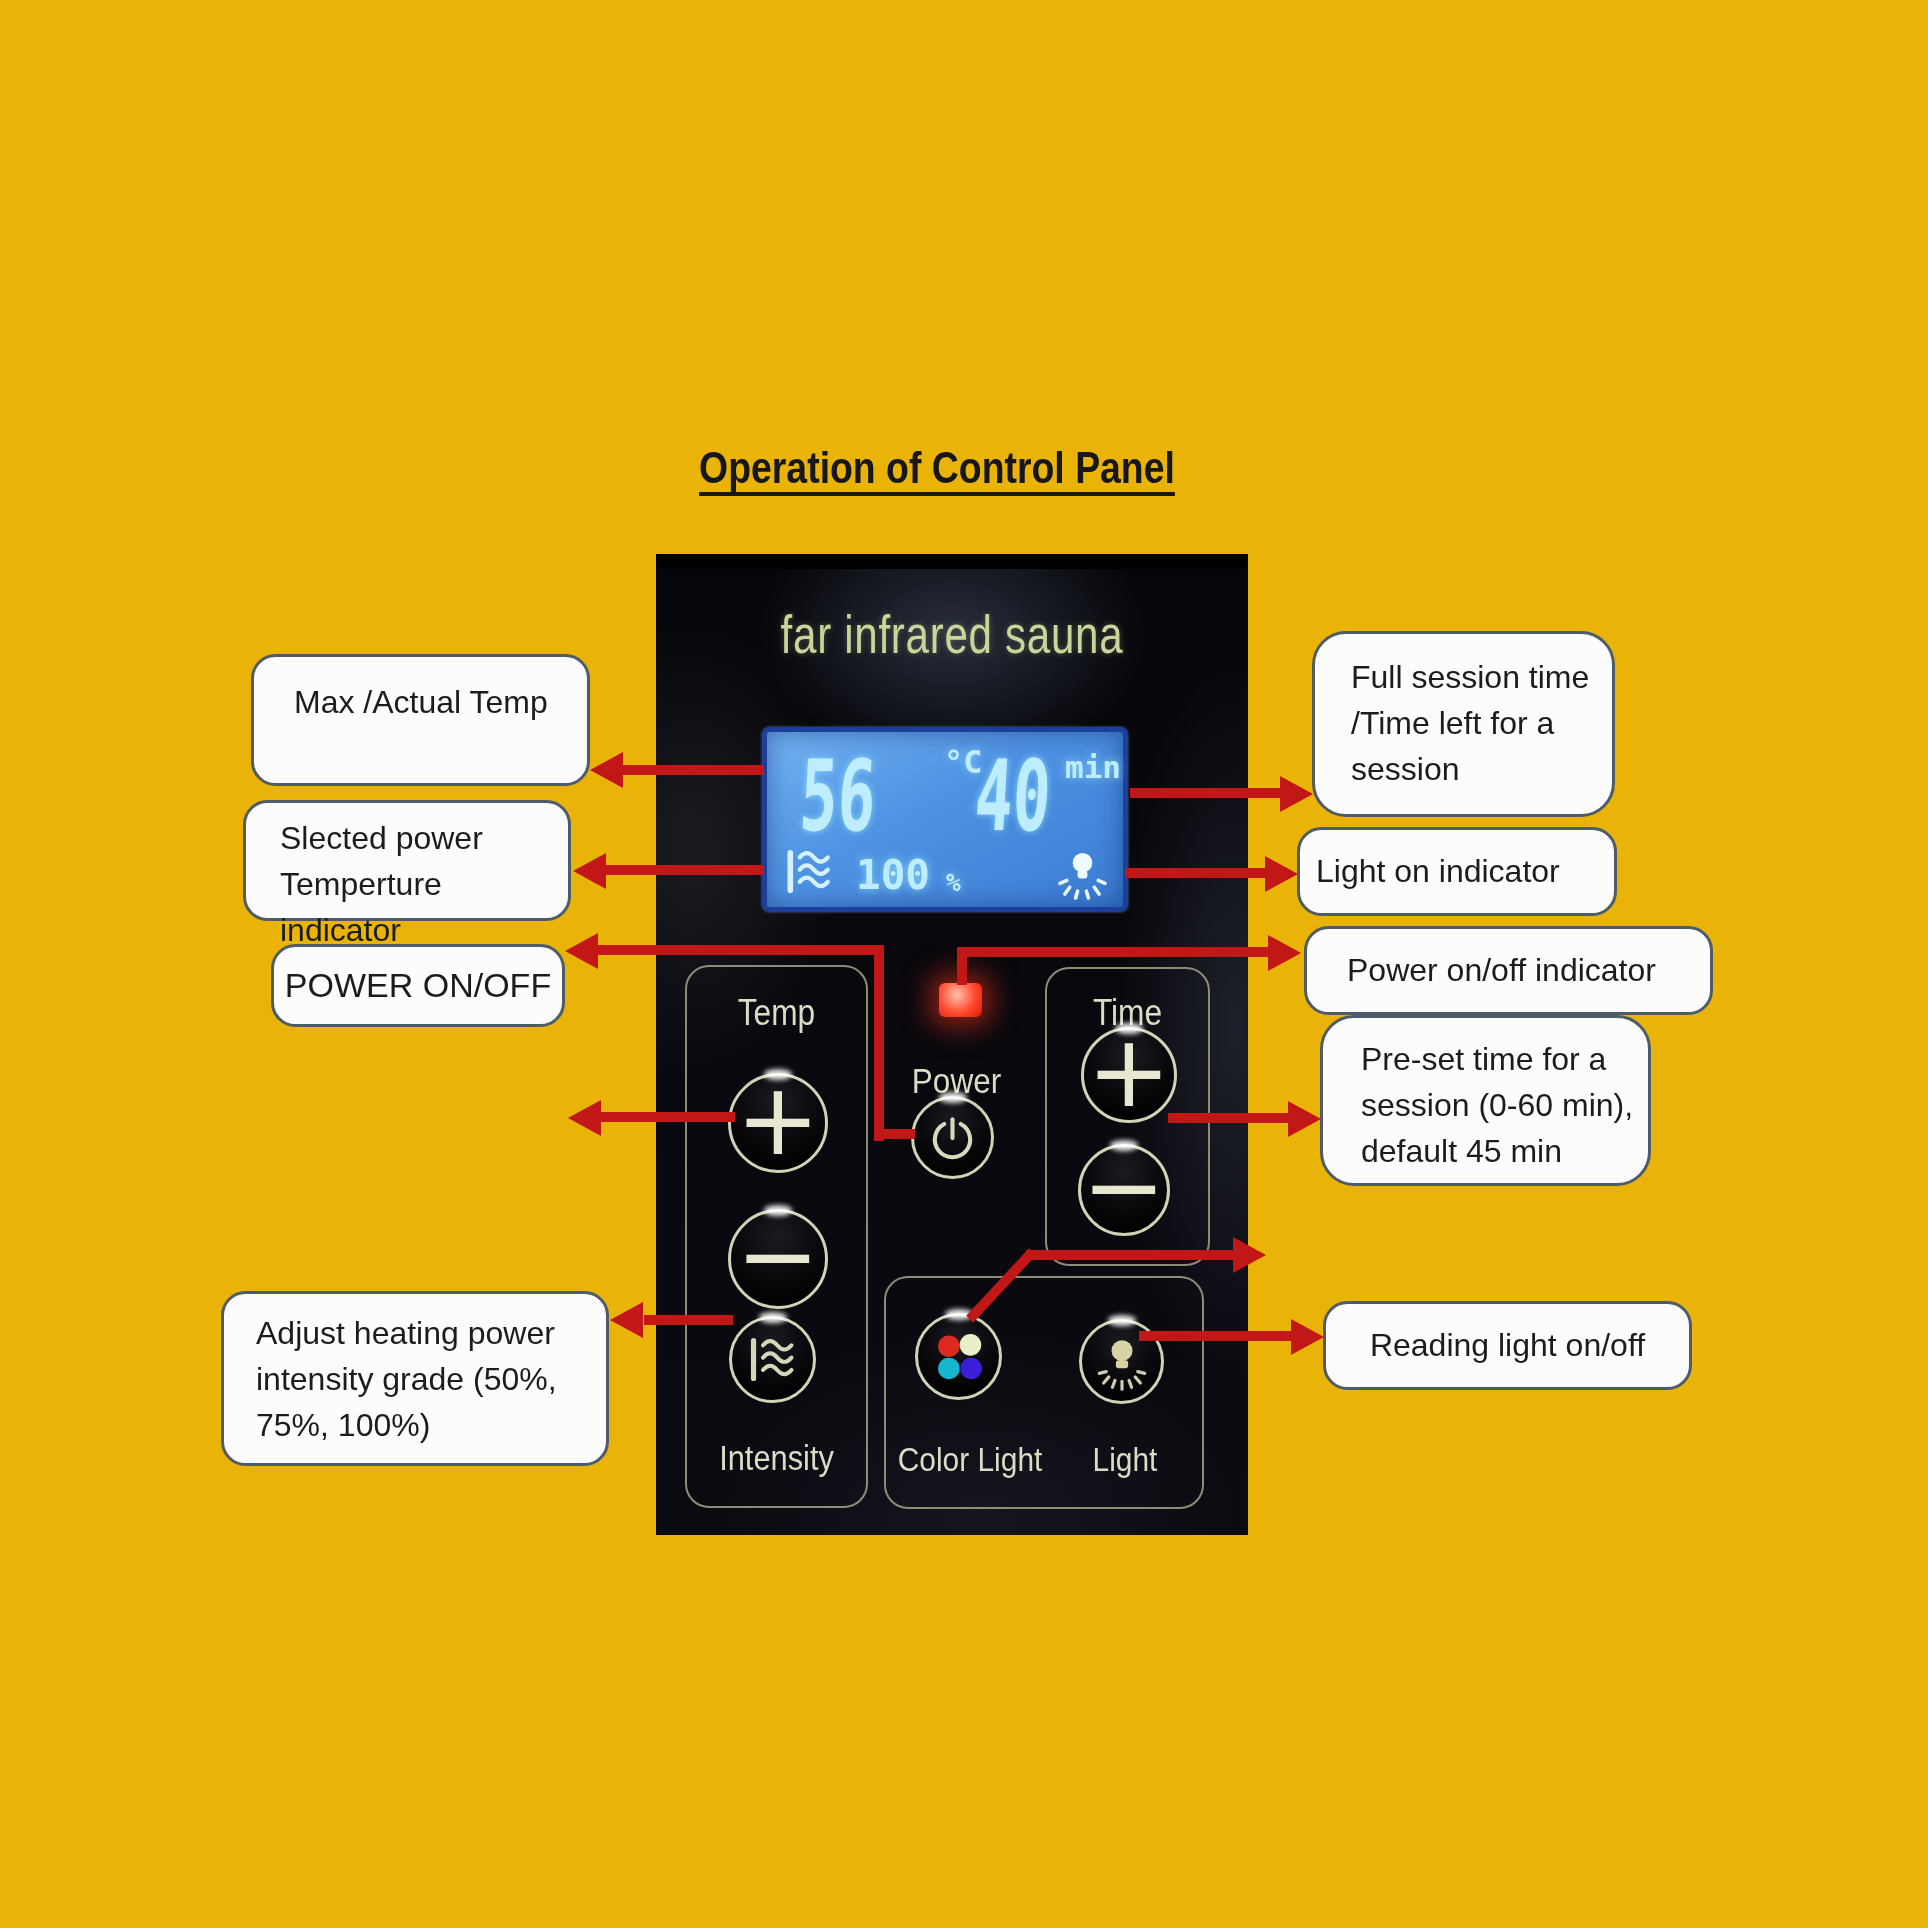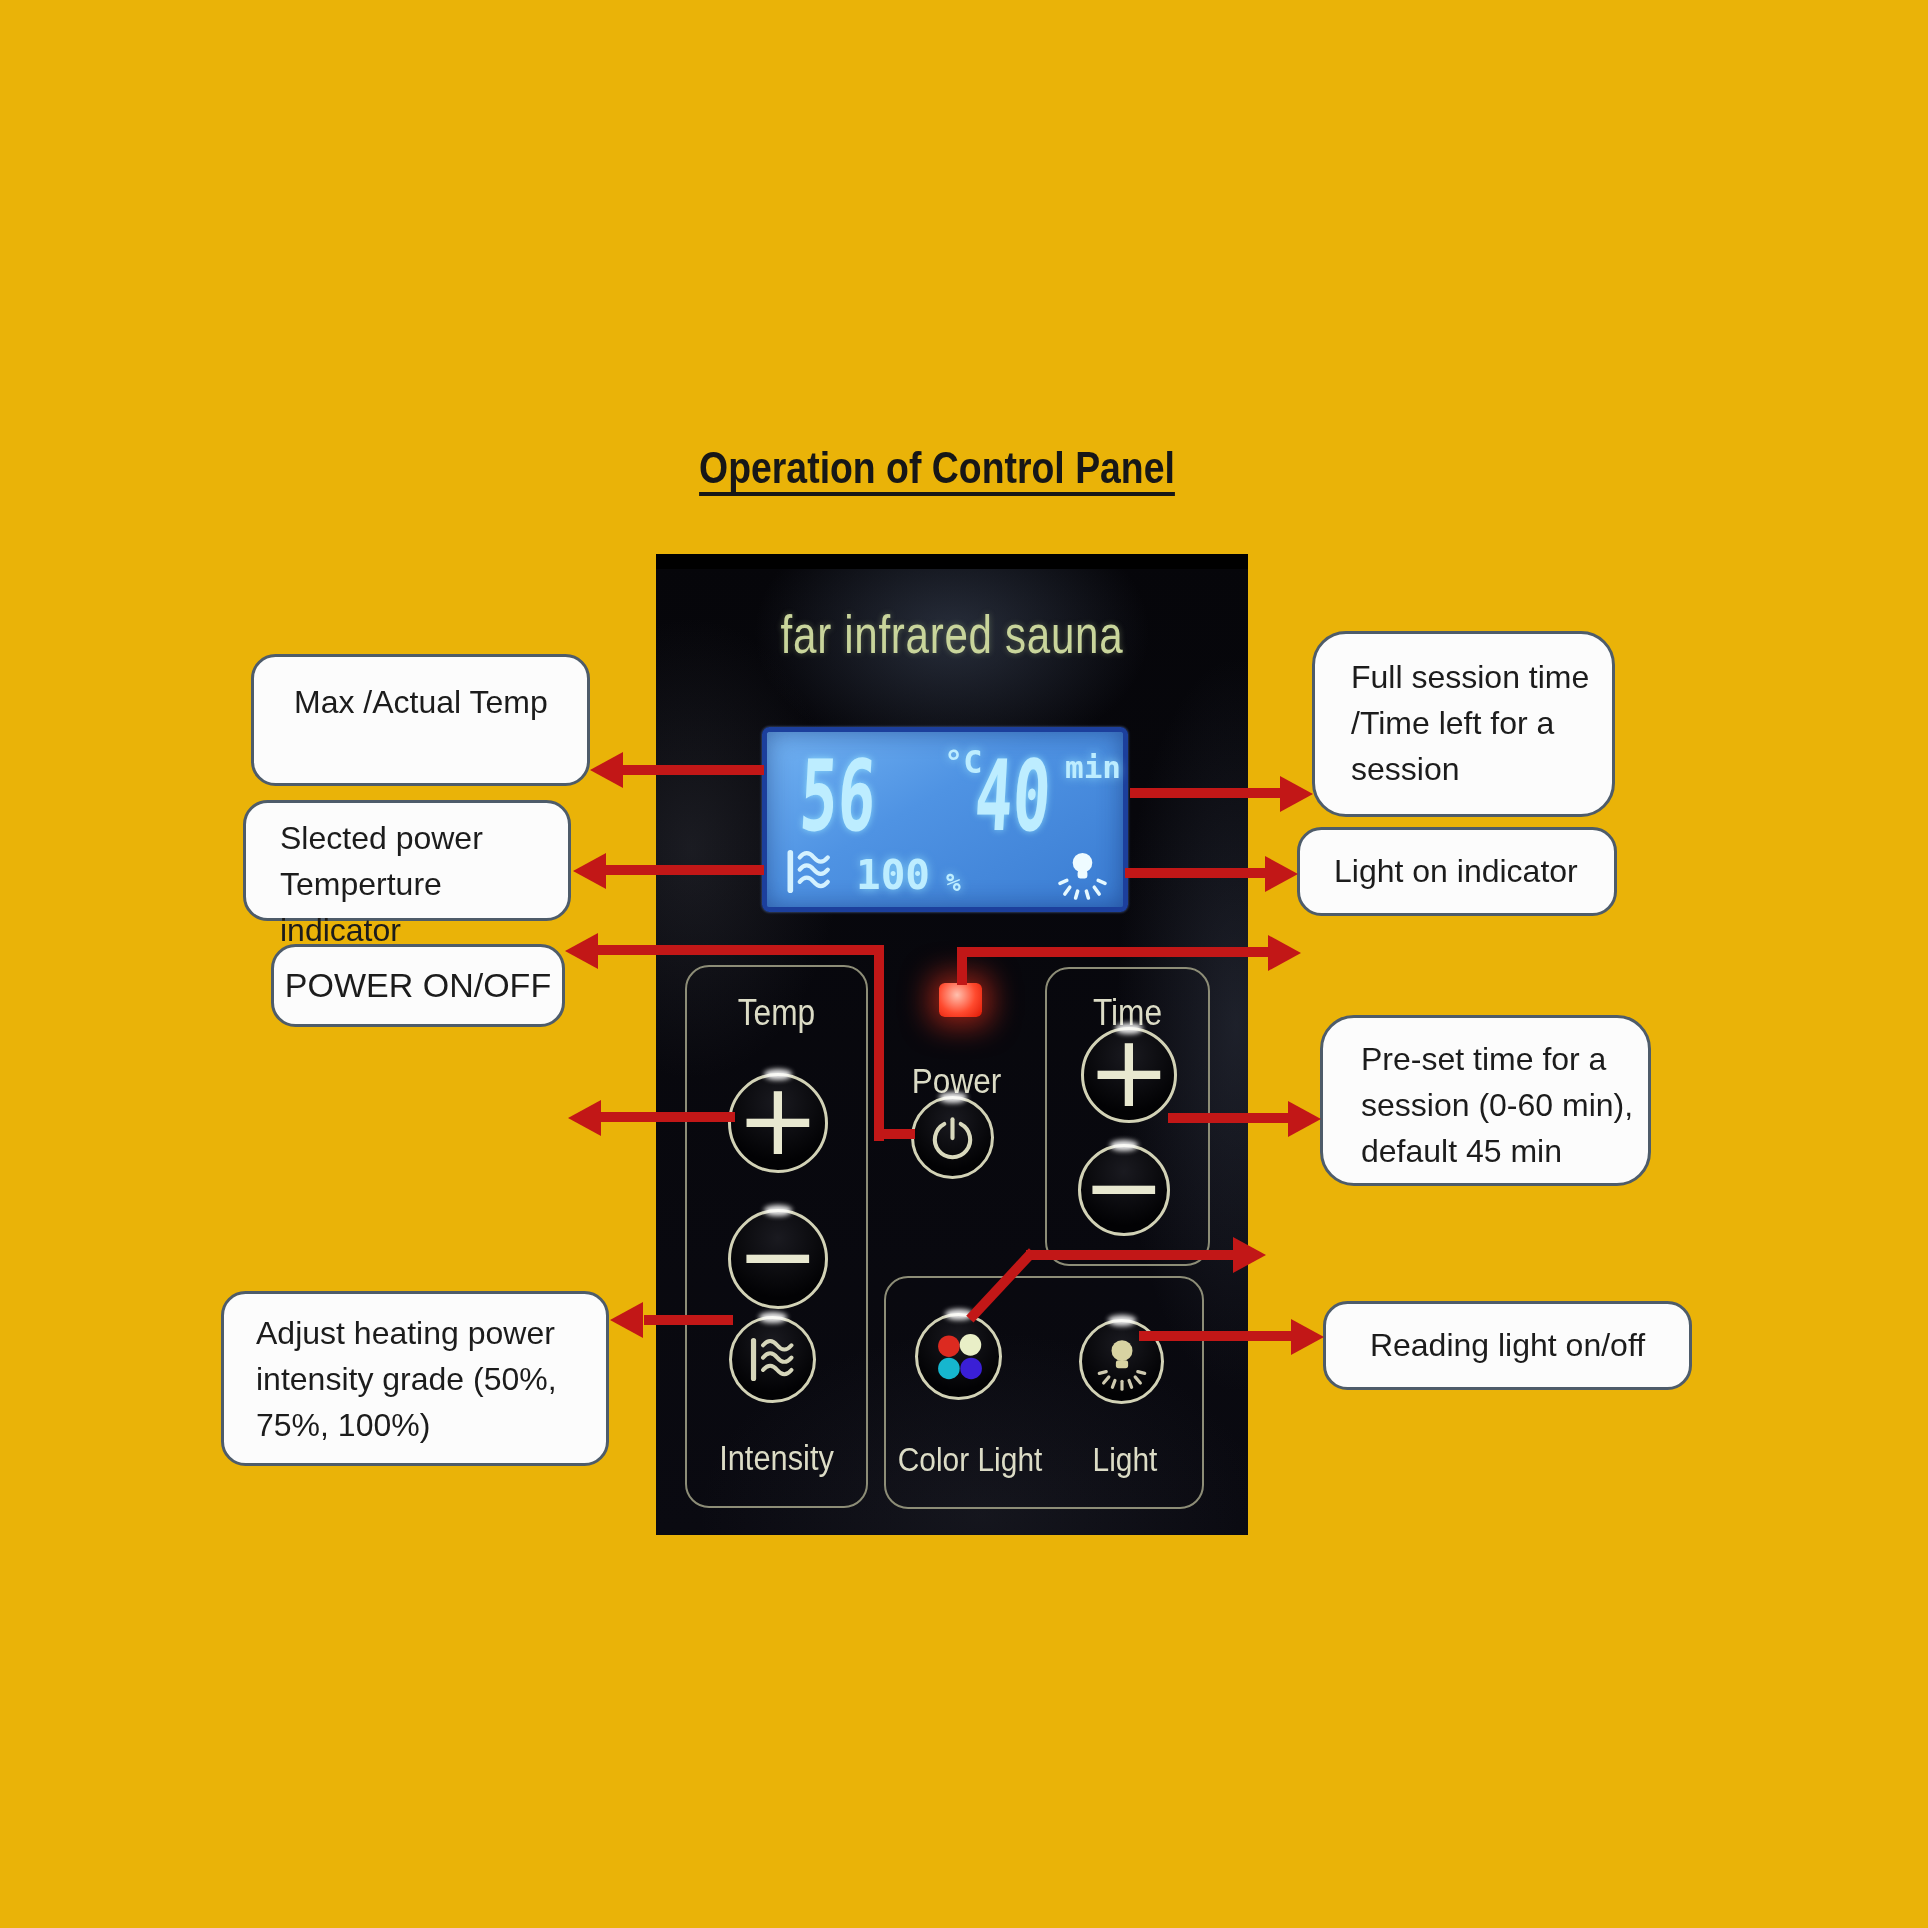--- a/index.html
+++ b/index.html
@@ -224,21 +224,22 @@
   <div class="callout" style="left:243px; top:800px; width:328px; height:121px; padding:13px 0 0 34px;">Slected power
 Temperture indicator</div>
   <div class="callout hcenter" style="left:271px; top:944px; width:294px; height:83px; font-size:34px;">POWER ON/OFF</div>
   <div class="callout" style="left:221px; top:1291px; width:388px; height:175px; padding:17px 0 0 32px;">Adjust heating power
 intensity grade (50%,
 75%, 100%)</div>
 
   <div class="callout" style="left:1312px; top:631px; width:303px; height:186px; padding:21px 0 0 36px; border-radius:34px;">Full session time
 /Time left for a
 session</div>
-  <div class="callout vcenter" style="left:1297px; top:827px; width:320px; height:89px; padding-left:34px;">Light on indicator</div>
+  <div class="callout vcenter" style="left:1297px; top:827px; width:320px; height:89px; padding-left:16px;">Light on indicator</div>
+  <div class="callout vcenter" style="left:1304px; top:926px; width:409px; height:89px; padding-left:40px;">Power on/off indicator</div>
   <div class="callout" style="left:1320px; top:980px; width:331px; height:171px; padding:19px 0 0 38px; border-radius:34px;margin-top:35px;">Pre-set time for a
 session (0-60 min),
 default 45 min</div>
   <div class="callout hcenter" style="left:1323px; top:1301px; width:369px; height:89px;">Reading light on/off</div>
 
   <div class="aline" style="left:622px; top:765px; width:142px;"></div>
   <div class="ahead-l" style="left:590px; top:752px;"></div>
 
   <div class="aline" style="left:605px; top:865px; width:159px;"></div>
   <div class="ahead-l" style="left:573px; top:853px;"></div>

